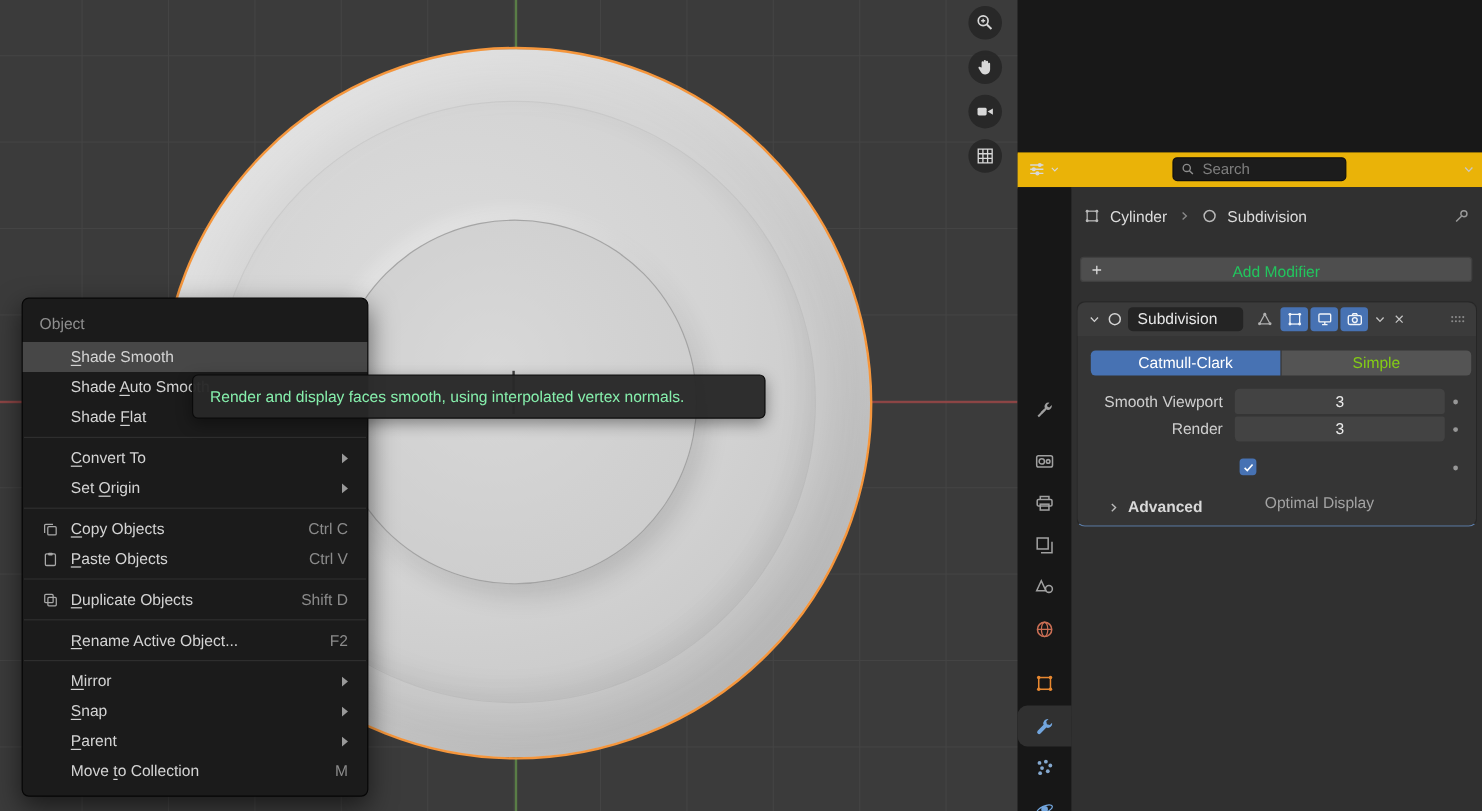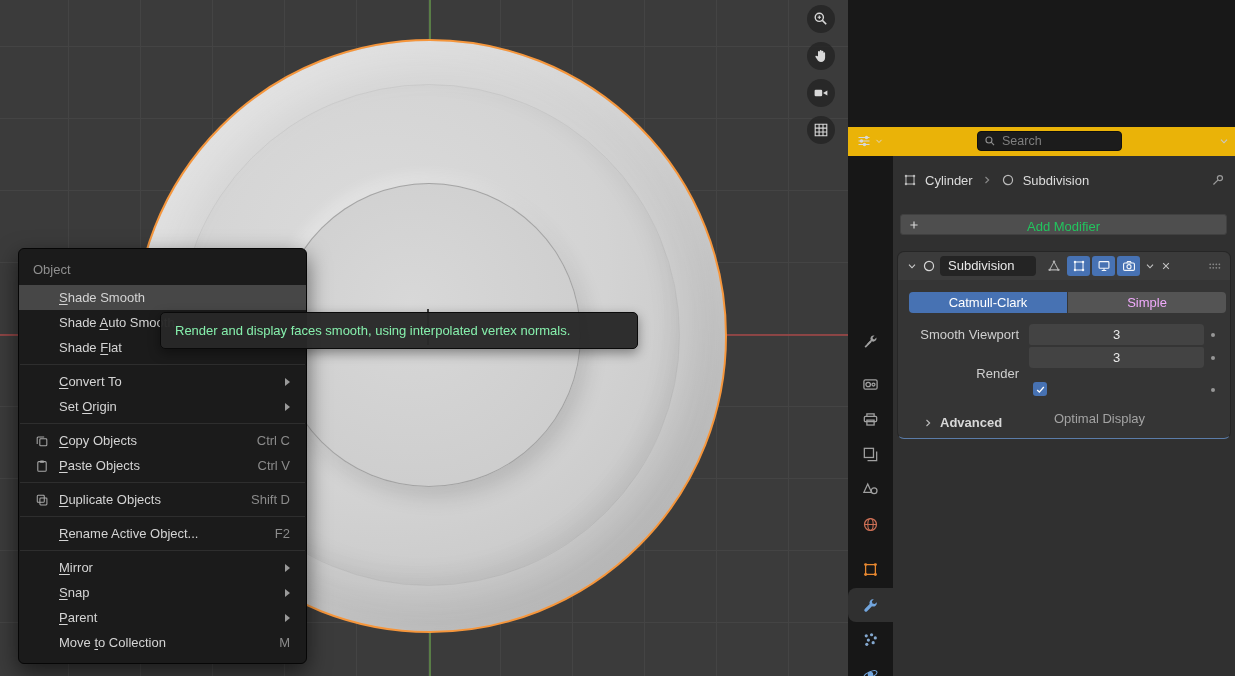--- a/index.html
+++ b/index.html
@@ -80,31 +80,31 @@
     display:flex;align-items:center;padding:0 8px;box-sizing:border-box;gap:4px;}
   .mp-header .dim{color:#c4c4c4;}
   .mp-header .dim2{color:#8a8a8a;margin-left:auto;}
   .mp-chev{color:#cfcfcf;display:inline-flex;}
   .mp-typeicon{color:#d5d5d5;display:inline-flex;}
   .mp-name{width:80px;height:20px;line-height:20px;background:#242424;border-radius:4px;padding:0 8px;color:#e8e8e8;}
   #mp-toggles{display:inline-flex;gap:2px;margin-left:2px;}
   .mp-toggle{width:23px;height:20px;border-radius:3px;display:inline-flex;align-items:center;justify-content:center;color:#b0b0b0;}
   .mp-toggle.on{background:#4772b3;color:#f2f5fa;}
   .seg-row{position:absolute;left:11px;top:40px;width:317px;height:21px;display:flex;gap:1px;}
-  .seg{flex:1;height:21px;line-height:21px;text-align:center;background:#545454;color:#f0abfc;}
+  .seg{flex:1;height:21px;line-height:21px;text-align:center;background:#545454;color:#84cc16;}
   .seg:first-child{border-radius:4px 0 0 4px;}
   .seg:last-child{border-radius:0 4px 4px 0;}
   .seg.sel{background:#4772b3;color:#ffffff;}
   .num-label{position:absolute;left:0;width:121px;text-align:right;color:#cfcfcf;line-height:21px;}
   .num-field{position:absolute;left:131px;width:175px;height:21px;background:#434343;color:#eaeaea;
     text-align:center;line-height:21px;}
   .nf-vp{top:72px;border-radius:4px 4px 2px 2px;}
   .nf-rn{top:95px;border-radius:2px 2px 4px 4px;}
   .lb-vp{top:72px;}
-  .lb-rn{top:95px;margin-top:16px;}
+  .lb-rn{top:95px;}
   .anim-dot{position:absolute;left:313px;width:4px;height:4px;border-radius:50%;background:#979797;}
   .checkbox{position:absolute;left:135px;top:130px;width:14px;height:14px;border-radius:3px;background:#4772b3;
     display:flex;align-items:center;justify-content:center;color:#fff;}
   .checkbox svg{width:11px;height:11px;}
   .cb-label{position:absolute;left:156px;top:124px;line-height:16px;color:#a3a3a3;margin-top:35px;}
   .adv-chev{position:absolute;left:24px;top:165px;color:#bbbbbb;}
   .adv-label{position:absolute;left:42px;top:161px;line-height:20px;color:#d8d8d8;font-weight:bold;}
 </style>
 </head>
 <body>

